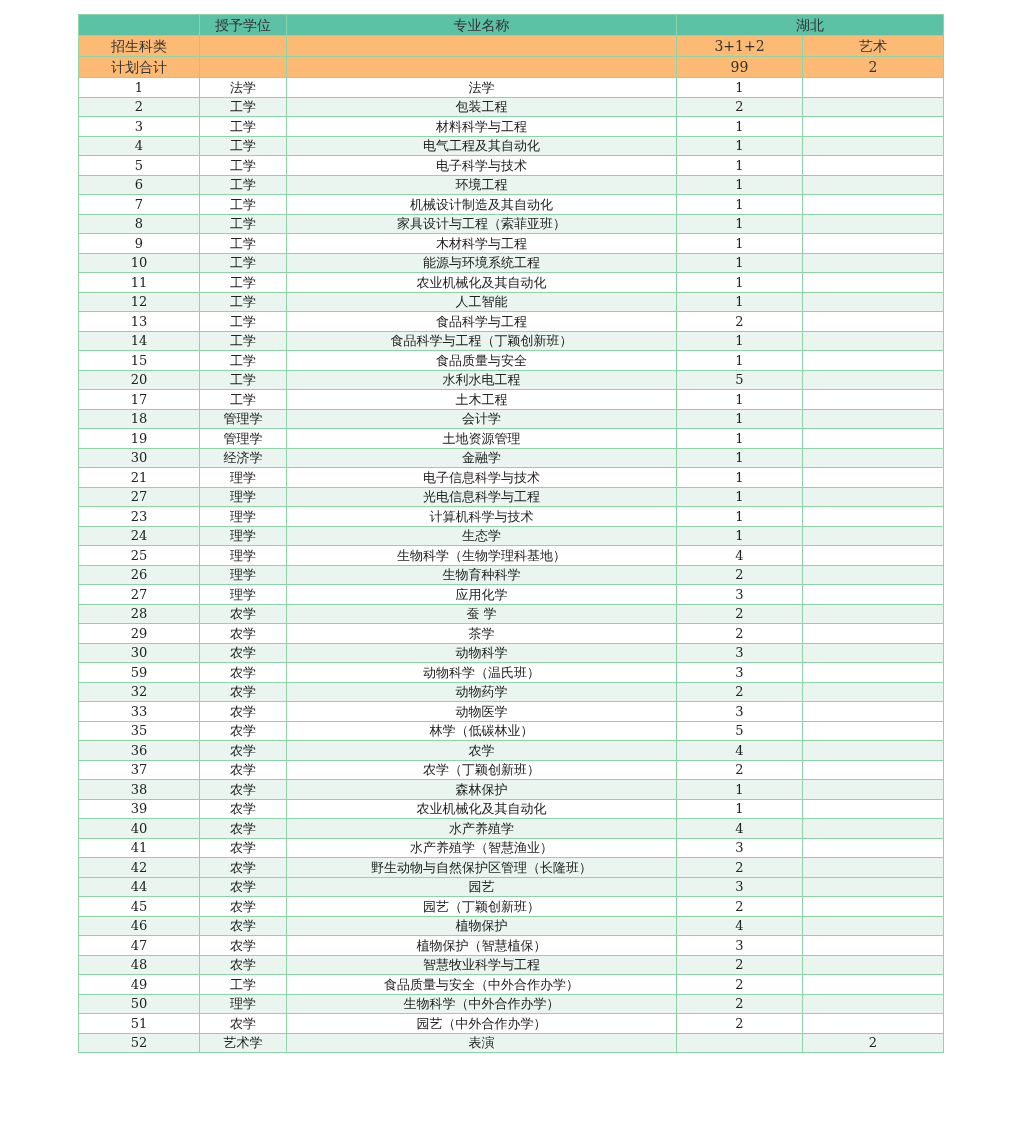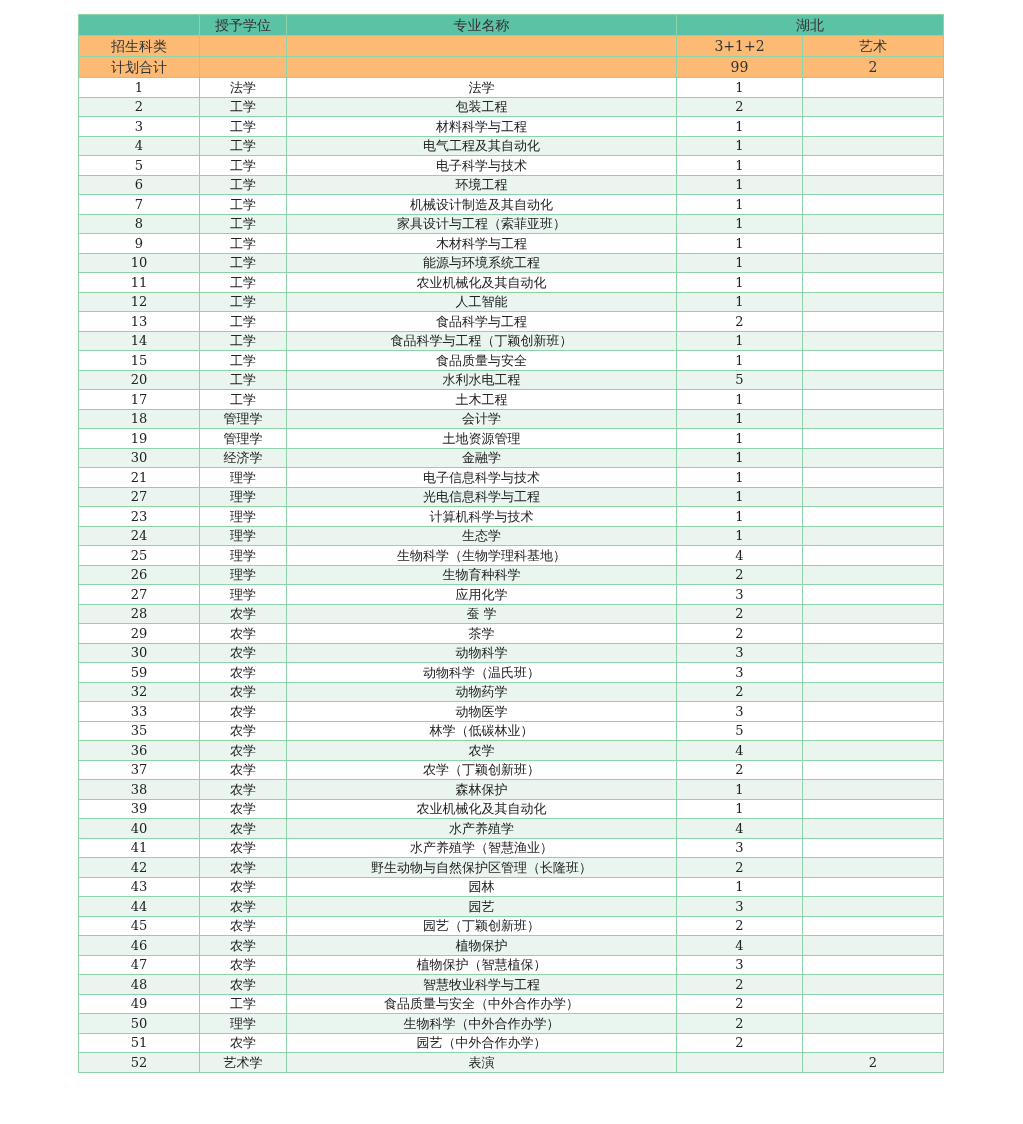--- a/index.html
+++ b/index.html
@@ -332,27 +332,20 @@
         <td>3</td>
         <td></td>
       </tr>
       <tr class="d even">
         <td>42</td>
         <td>农学</td>
         <td>野生动物与自然保护区管理（长隆班）</td>
         <td>2</td>
         <td></td>
       </tr>
-      <tr class="d odd">
-        <td>43</td>
-        <td>农学</td>
-        <td>园林</td>
-        <td>1</td>
-        <td></td>
-      </tr>
       <tr class="d even">
         <td>44</td>
         <td>农学</td>
         <td>园艺</td>
         <td>3</td>
         <td></td>
       </tr>
       <tr class="d odd">
         <td>45</td>
         <td>农学</td>

